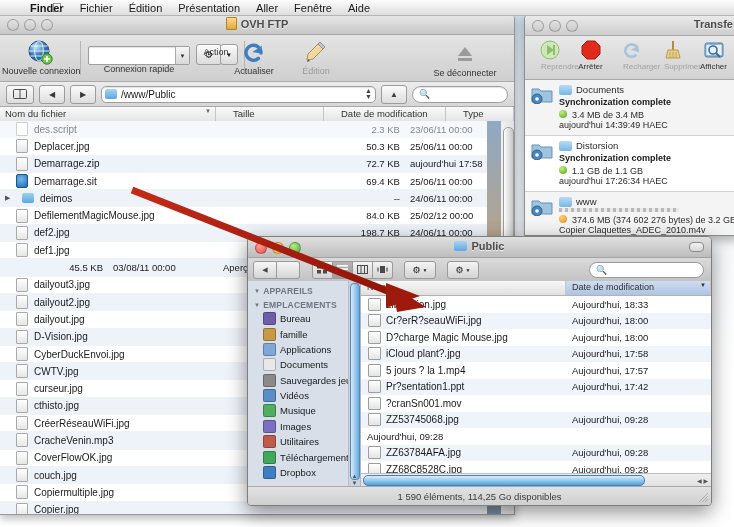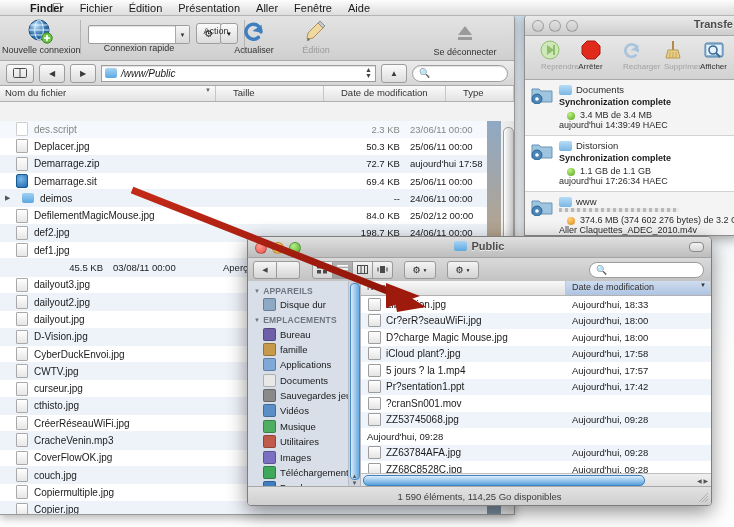--- a/index.html
+++ b/index.html
@@ -84,23 +84,23 @@
     height:25px;background:linear-gradient(#ececec,#d6d6d6);
     border-bottom:1px solid #a9a9a9;
     display:flex;align-items:center;padding:0 6px;gap:5px;box-sizing:border-box;
   }
   .pbtn{
     height:17px;min-width:22px;background:linear-gradient(#fbfbfb,#dddddd);
     border:1px solid #9c9c9c;border-radius:3px;
     display:flex;align-items:center;justify-content:center;font-size:8px;color:#3a3a3a;
   }
   .pathfield{
-    flex:1;height:17px;background:#fff;border:1px solid #9e9e9e;border-radius:0;
+    flex:1;height:17px;background:#fff;border:1px solid #9e9e9e;border-radius:5px;
     display:flex;align-items:center;gap:4px;padding:0 3px;box-sizing:border-box;
-    box-shadow:inset 0 1px 1px rgba(0,0,0,.12);position:relative;font-style:italic;
+    box-shadow:inset 0 1px 1px rgba(0,0,0,.12);position:relative;
   }
   .searchfield{
     width:96px;height:17px;background:#fff;border:1px solid #9e9e9e;border-radius:9px;
     display:flex;align-items:center;padding:0 6px;box-sizing:border-box;gap:4px;
     box-shadow:inset 0 1px 1px rgba(0,0,0,.12);
   }
   
   #colhead{
     height:15px;background:linear-gradient(#fafafa,#e3e3e3);
     border-bottom:1px solid #b0b0b0;display:flex;font-size:9.5px;color:#333;gap:12px;
@@ -143,21 +143,21 @@
   .ticon{height:24px;display:flex;align-items:center;justify-content:center;}
   .tlabel{font-size:8px;color:#333;white-space:nowrap;}
   .tlabel.dim{color:#a2a2a2;margin-left:12px;}
   .trow{padding:4px 6px 5px 6px;border-bottom:1px solid #d2d2d2;background:#f4f4f4;position:relative;}
   .trow.alt{background:#ffffff;}
   .trow-head{display:flex;align-items:center;gap:4px;margin-left:28px;}
   .tfoldericon{position:absolute;left:6px;top:6px;width:22px;height:18px;}
   .tname{font-size:9.5px;color:#2b2b2b;}
   .tstatus{font-size:9px;font-weight:bold;color:#1a1a1a;margin-left:28px;margin-top:2px;}
   .tprog{margin-left:28px;margin-top:1px;height:4px;background:repeating-linear-gradient(90deg,#b9b9b9 0 3px,#eaeaea 3px 6px);width:120px;}
-  .tdetail{display:flex;align-items:flex-end;gap:5px;margin-left:36px;margin-top:3px;}
+  .tdetail{display:flex;align-items:flex-start;gap:5px;margin-left:28px;margin-top:3px;}
   .dot{width:8px;height:8px;border-radius:50%;flex:0 0 8px;}
   .dot.green{background:radial-gradient(circle at 35% 30%,#bff07f,#55a520);}
   .dot.orange{background:radial-gradient(circle at 35% 30%,#ffd27a,#e08a1a);}
   .tsize{font-size:9px;color:#2b2b2b;white-space:nowrap;}
   .ttime{font-size:9px;color:#2b2b2b;margin-left:28px;white-space:nowrap;}
   
   #finderwin{
     position:absolute;left:247px;top:236px;width:463px;height:268px;
     background:#e8e8e8;border:1px solid #7e7e7e;border-radius:5px 5px 4px 4px;
     box-shadow:0 6px 20px rgba(0,0,0,.45);overflow:hidden;z-index:40;
@@ -239,20 +239,31 @@
   <div class="mi">Fichier</div>
   <div class="mi">Édition</div>
   <div class="mi">Présentation</div>
   <div class="mi">Aller</div>
   <div class="mi">Fenêtre</div>
   <div class="mi">Aide</div>
 </div>
 
 <div id="ftpwin">
 
+  <div class="titlebar">
+    <div class="traffic">
+      <div class="tl inactive"></div>
+      <div class="tl inactive"></div>
+      <div class="tl inactive"></div>
+    </div>
+    <div class="wtitle">
+      <span style="display:inline-block;width:9px;height:11px;background:linear-gradient(#ffd98a,#e0a93c);border:1px solid #b4821f;border-radius:1px;"></span>
+      <span>OVH FTP</span>
+    </div>
+  </div>
 
   <div id="ftptools">
 
     <div class="tbitem" style="left:2px;top:4px;">
       <div class="tbicon">
         <svg width="26" height="26" viewBox="0 0 26 26">
           <defs>
               <radialGradient id="gl" cx="35%" cy="28%">
                 <stop offset="0" stop-color="#bfe4ff"></stop>
                 <stop offset="1" stop-color="#2b6ca8"></stop>
@@ -670,21 +681,21 @@
         </svg>
         <div class="trow-head">
           <span style="display:inline-block;width:13px;height:10px;background:linear-gradient(#b8dcf5,#78b6e4);border-radius:2px;"></span>
           <span class="tname">www</span>
         </div>
         <div class="tprog"></div>
         <div class="tdetail">
           <span class="dot orange"></span>
           <span class="tsize">374.6 MB (374 602 276 bytes) de 3.2 GB (11</span>
         </div>
-        <div class="ttime">Aller Claquettes_ADEC_2010.m4v</div>
+        <div class="ttime">Copier Claquettes_ADEC_2010.m4v</div>
       </div>
     </div>
 </div>
 
 <div id="finderwin">
   <div id="findertitle">
     <div class="traffic">
       <div class="tl red"></div>
       <div class="tl yel"></div>
       <div class="tl grn"></div>
@@ -745,24 +756,20 @@
     </div>
   </div>
 
   <div id="finderbody">
     <div id="sidebar">
       <div id="sidebar-content">
           <div class="sbgroup">
             <span class="sb-tri">▼</span>
             <span>APPAREILS</span>
           </div>
-          <div class="sbitem">
-            <span class="sbicon" style="background: linear-gradient(rgb(142, 169, 196), rgb(142, 169, 196)); border: 1px solid rgba(0, 0, 0, 0.25);"></span>
-            <span>Disque dur</span>
-          </div>
           <div class="sbgroup">
             <span class="sb-tri">▼</span>
             <span>EMPLACEMENTS</span>
           </div>
           <div class="sbitem">
             <span class="sbicon" style="background: linear-gradient(rgb(111, 95, 168), rgb(111, 95, 168)); border: 1px solid rgba(0, 0, 0, 0.25);"></span>
             <span>Bureau</span>
           </div>
           <div class="sbitem">
             <span class="sbicon" style="background: linear-gradient(rgb(199, 154, 74), rgb(199, 154, 74)); border: 1px solid rgba(0, 0, 0, 0.25);"></span>
@@ -782,26 +789,26 @@
           </div>
           <div class="sbitem">
             <span class="sbicon" style="background: linear-gradient(rgb(90, 143, 198), rgb(90, 143, 198)); border: 1px solid rgba(0, 0, 0, 0.25);"></span>
             <span>Vidéos</span>
           </div>
           <div class="sbitem">
             <span class="sbicon" style="background: linear-gradient(rgb(79, 174, 98), rgb(79, 174, 98)); border: 1px solid rgba(0, 0, 0, 0.25);"></span>
             <span>Musique</span>
           </div>
           <div class="sbitem">
+            <span class="sbicon" style="background: linear-gradient(rgb(122, 111, 192), rgb(122, 111, 192)); border: 1px solid rgba(0, 0, 0, 0.25);"></span>
+            <span>Images</span>
+          </div>
+          <div class="sbitem">
             <span class="sbicon" style="background: linear-gradient(rgb(192, 90, 74), rgb(192, 90, 74)); border: 1px solid rgba(0, 0, 0, 0.25);"></span>
             <span>Utilitaires</span>
-          </div>
-          <div class="sbitem">
-            <span class="sbicon" style="background: linear-gradient(rgb(122, 111, 192), rgb(122, 111, 192)); border: 1px solid rgba(0, 0, 0, 0.25);"></span>
-            <span>Images</span>
           </div>
           <div class="sbitem">
             <span class="sbicon" style="background: linear-gradient(rgb(63, 168, 90), rgb(63, 168, 90)); border: 1px solid rgba(0, 0, 0, 0.25);"></span>
             <span>Téléchargements</span>
           </div>
           <div class="sbitem">
             <span class="sbicon" style="background: linear-gradient(rgb(63, 127, 192), rgb(63, 127, 192)); border: 1px solid rgba(0, 0, 0, 0.25);"></span>
             <span>Dropbox</span>
           </div>
         </div>

